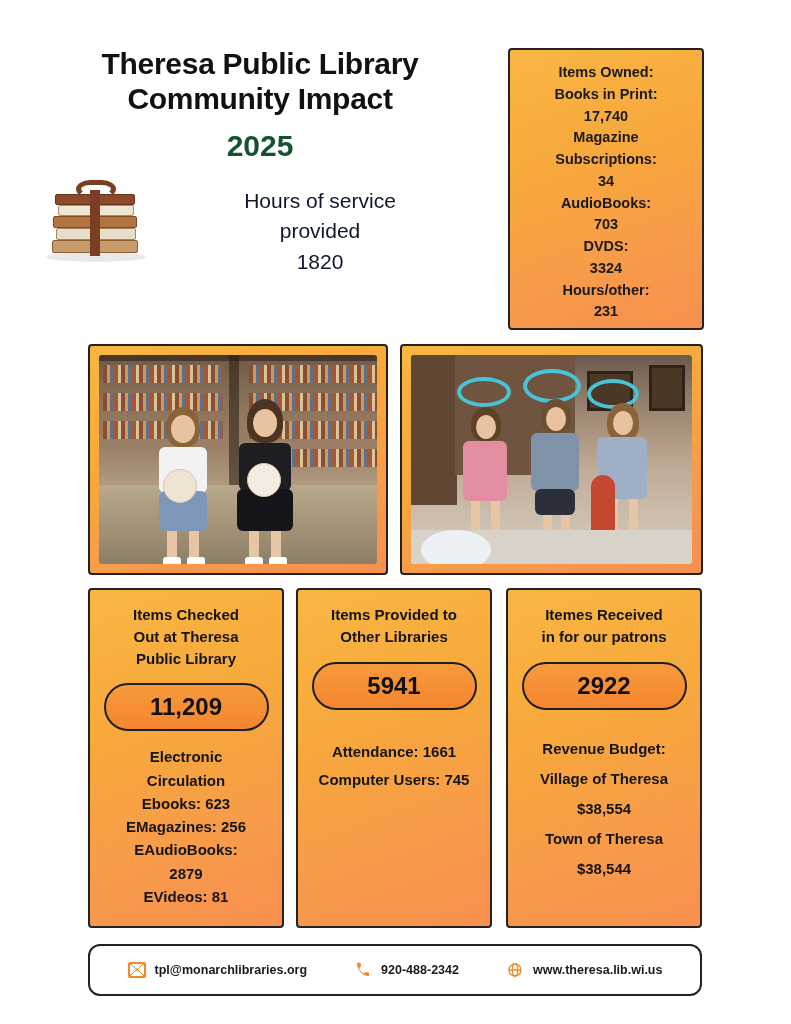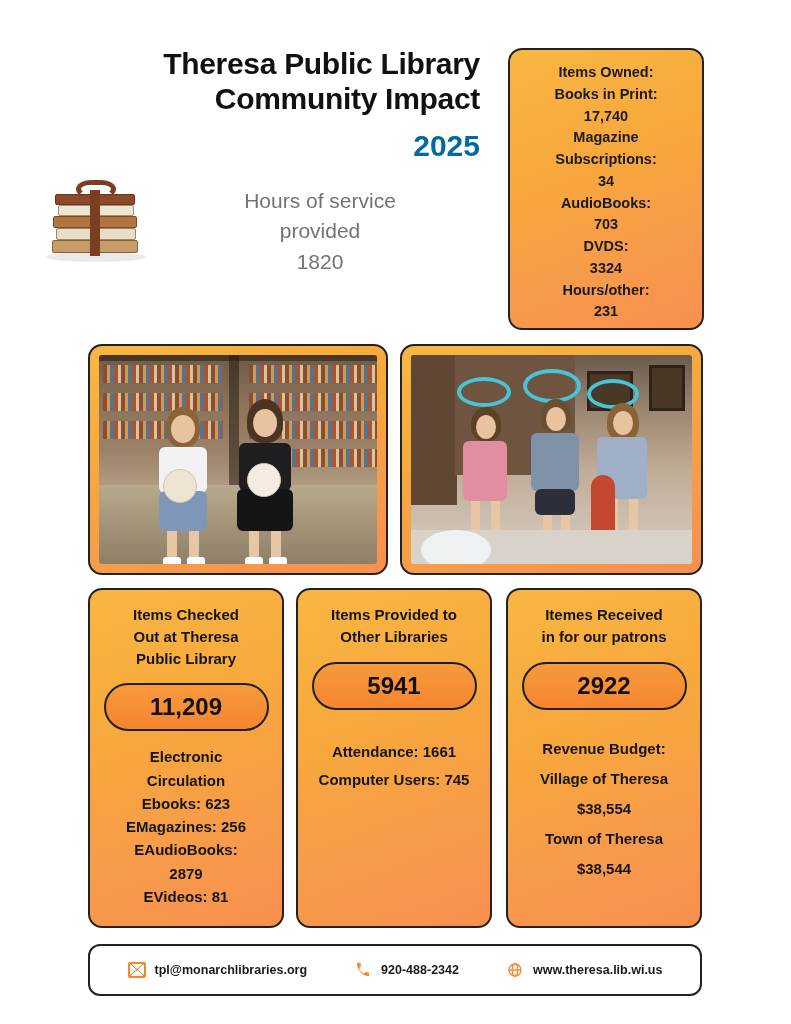--- a/index.html
+++ b/index.html
@@ -13,34 +13,34 @@
     position: relative;
     overflow: hidden;
   }
 
   
   .header {
     position: absolute;
     left: 40px;
     top: 46px;
     width: 440px;
-    text-align: right;
+    text-align: center;
   }
   .title {
     font-size: 30px;
     font-weight: bold;
     line-height: 1.18;
     letter-spacing: -0.3px;
     color: #111;
   }
   .year {
     margin-top: 12px;
     font-size: 30px;
     font-weight: bold;
-    color: #0369a1;
+    color: #14532d;
   }
 
   .hours-row {
     position: absolute;
     left: 40px;
     top: 178px;
     width: 450px;
     display: flex;
     align-items: flex-start;
   }
@@ -48,40 +48,40 @@
     width: 110px;
     height: 100px;
     position: relative;
     flex: 0 0 110px;
   }
   .hours-text {
     flex: 1;
     text-align: center;
     font-size: 21px;
     line-height: 1.45;
-    color: #737373;
+    color: #0f172a;
     padding-top: 8px;
   }
 
   
   .bk { position: absolute; border-radius: 2px; }
   .bk1 { left: 12px; top: 62px; width: 86px; height: 13px; background: #c89b6a; border: 1px solid #8d6031; }
   .bk2 { left: 16px; top: 50px; width: 80px; height: 12px; background: #e8ddc8; border: 1px solid #9a8a6a; }
   .bk3 { left: 13px; top: 38px; width: 84px; height: 12px; background: #b4743f; border: 1px solid #7d4c20; }
   .bk4 { left: 18px; top: 27px; width: 76px; height: 11px; background: #efe6d2; border: 1px solid #a29275; }
   .bk5 { left: 15px; top: 16px; width: 80px; height: 11px; background: #8c4a2a; border: 1px solid #6a351c; }
   .ribbon-v { position: absolute; left: 50px; top: 12px; width: 10px; height: 66px; background: #7a3f22; }
   .ribbon-k { position: absolute; left: 36px; top: 2px; width: 40px; height: 18px; border: 5px solid #7a3f22; border-radius: 50%/70%; border-bottom-color: transparent; }
   .shadow-ell { position: absolute; left: 6px; top: 74px; width: 100px; height: 10px; background: #e9e9e9; border-radius: 50%; }
 
   
   .card {
     position: absolute;
     border: 2px solid #222;
-    border-radius: 14px;
+    border-radius: 4px;
     overflow: hidden;
   }
   .grad {
     background: linear-gradient(160deg, #f9b642 0%, #f7a83c 40%, #f79a4b 75%, #f98f4e 100%);
   }
 
   
   #items-owned {
     left: 508px;
     top: 48px;

